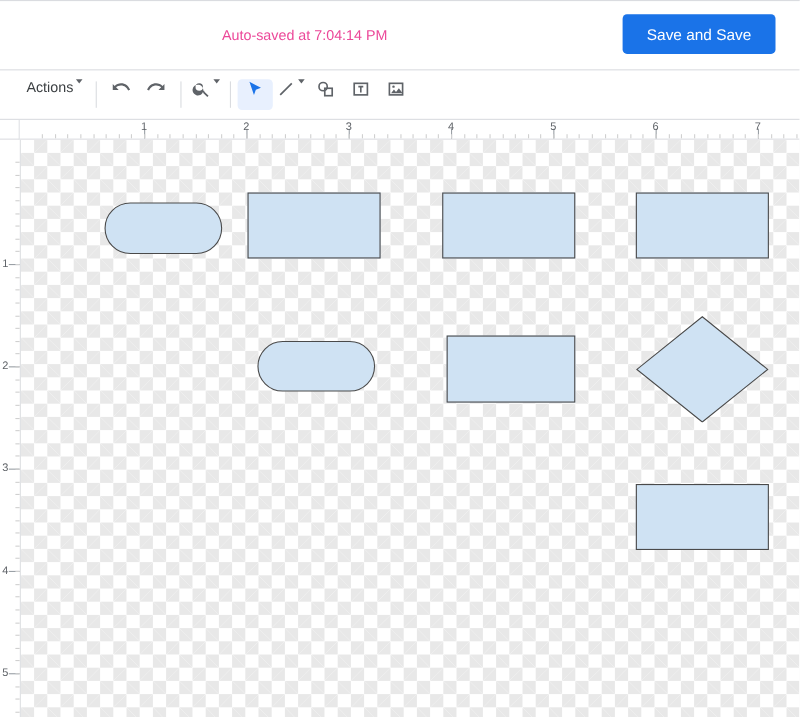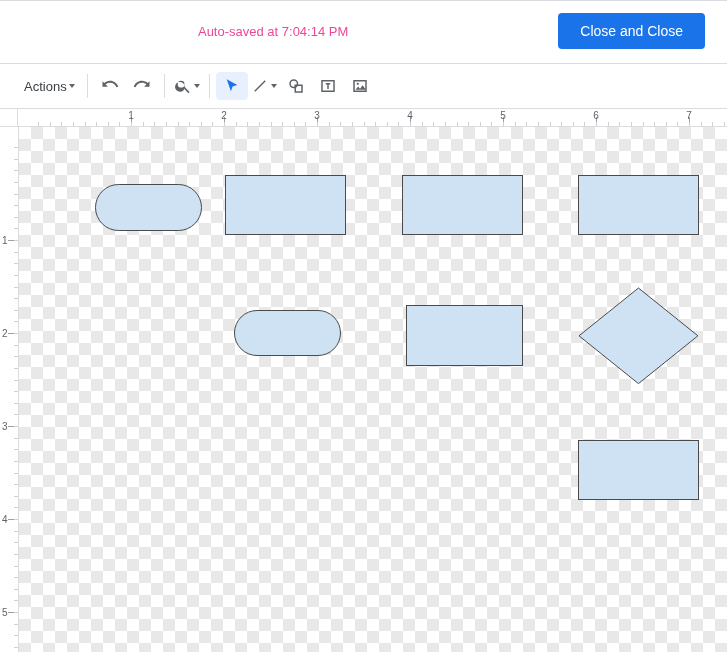--- a/index.html
+++ b/index.html
@@ -6,21 +6,21 @@
   body{width:727px;height:652px;overflow:hidden;display:flex;flex-direction:column;border-top:1px solid #dadce0;box-sizing:border-box;}
   
   .header{display:flex;align-items:center;padding:12px 22px 14px 28px;border-bottom:1px solid #dadce0;}
   .title{font-size:22px;color:#3c4043;font-weight:400;}
   .status{flex:1;text-align:center;font-size:13px;color:#ec4899;margin-left:-40px;}
   .save-btn{background:#1a73e8;color:#fff;border:none;border-radius:4px;padding:10px 22px;font-size:14px;font-weight:500;cursor:pointer;}
   
   .toolbar{display:flex;align-items:center;padding:4px 18px;border-bottom:1px solid #dadce0;height:36px;}
   .tgroup{display:flex;align-items:center;}
   .sep{width:1px;height:24px;background:#dadce0;margin:0 6px;}
-  .tbtn{display:flex;align-items:center;justify-content:center;min-width:28px;height:28px;border-radius:4px;color:#5f6368;cursor:pointer;padding:0 2px;}
+  .tbtn{display:flex;align-items:flex-start;justify-content:center;min-width:28px;height:28px;border-radius:4px;color:#5f6368;cursor:pointer;padding:0 2px;}
   .tbtn.text{font-size:13px;color:#3c4043;padding:0 6px;}
   .tbtn.active{background:#e8f0fe;color:#1a73e8;}
   .tbtn svg{width:18px;height:18px;display:block;}
   .caret{border-left:3px solid transparent;border-right:3px solid transparent;border-top:4px solid #5f6368;margin-left:2px;}
   
   .workspace{flex:1;display:flex;flex-direction:column;overflow:hidden;}
   .hruler-wrap{display:flex;height:18px;}
   .corner{width:18px;height:18px;background:#fff;border-right:1px solid #dadce0;border-bottom:1px solid #dadce0;box-sizing:border-box;}
   .hruler{flex:1;position:relative;background:#fff;border-bottom:1px solid #dadce0;overflow:hidden;}
   .main{flex:1;display:flex;overflow:hidden;}
@@ -47,21 +47,21 @@
   
   .shape{position:absolute;background:#cfe2f3;border:1px solid #4a4a4a;box-sizing:border-box;}
   .rrect{border-radius:999px;}
   .diamond-wrap{position:absolute;}
 </style>
 </head>
 <body>
 
 <div class="header">
   <div class="status">Auto-saved at 7:04:14 PM</div>
-  <button class="save-btn">Close and Close</button>
+  <button class="save-btn">Save and Save</button>
 </div>
 
 <div class="toolbar">
   <div class="tgroup">
     <div class="tbtn text">
       <span>Actions</span>
       <span class="caret"></span>
     </div>
   </div>
   <div class="sep"></div>

